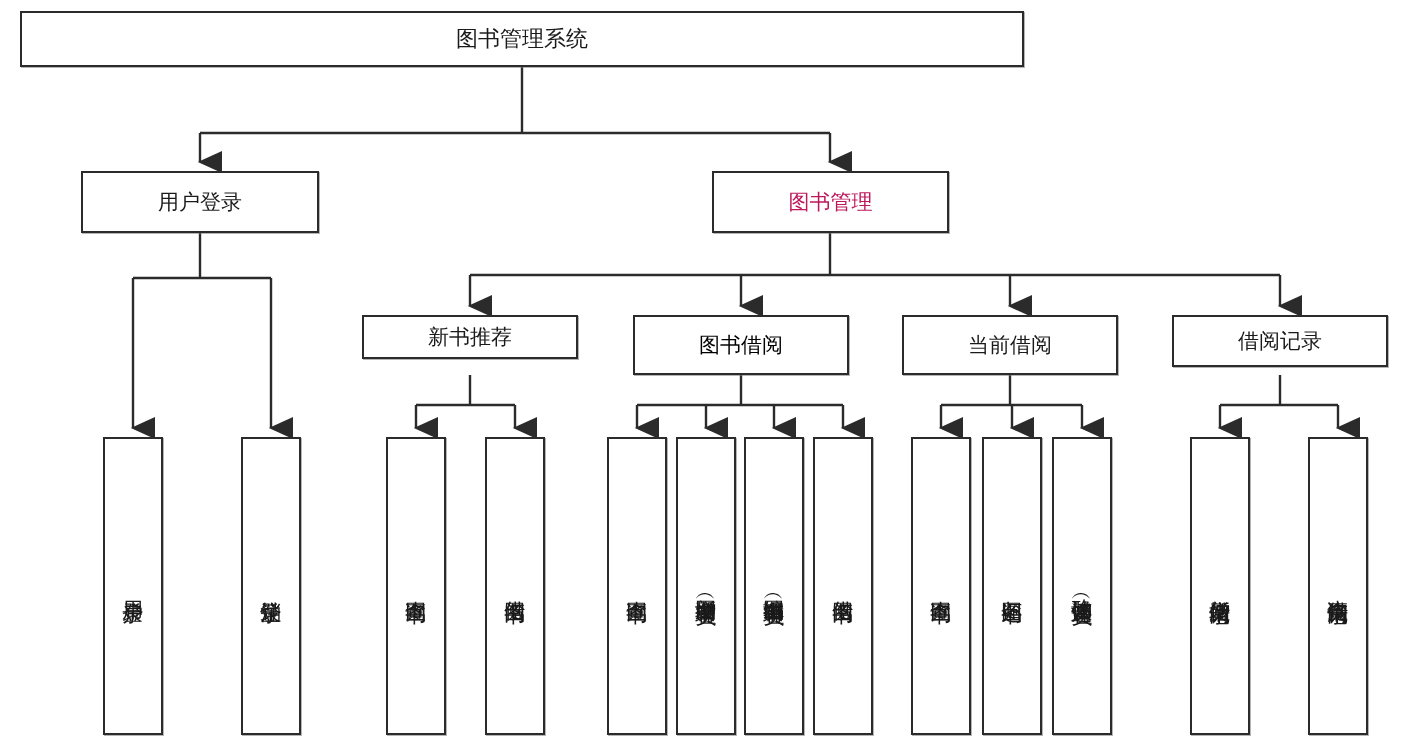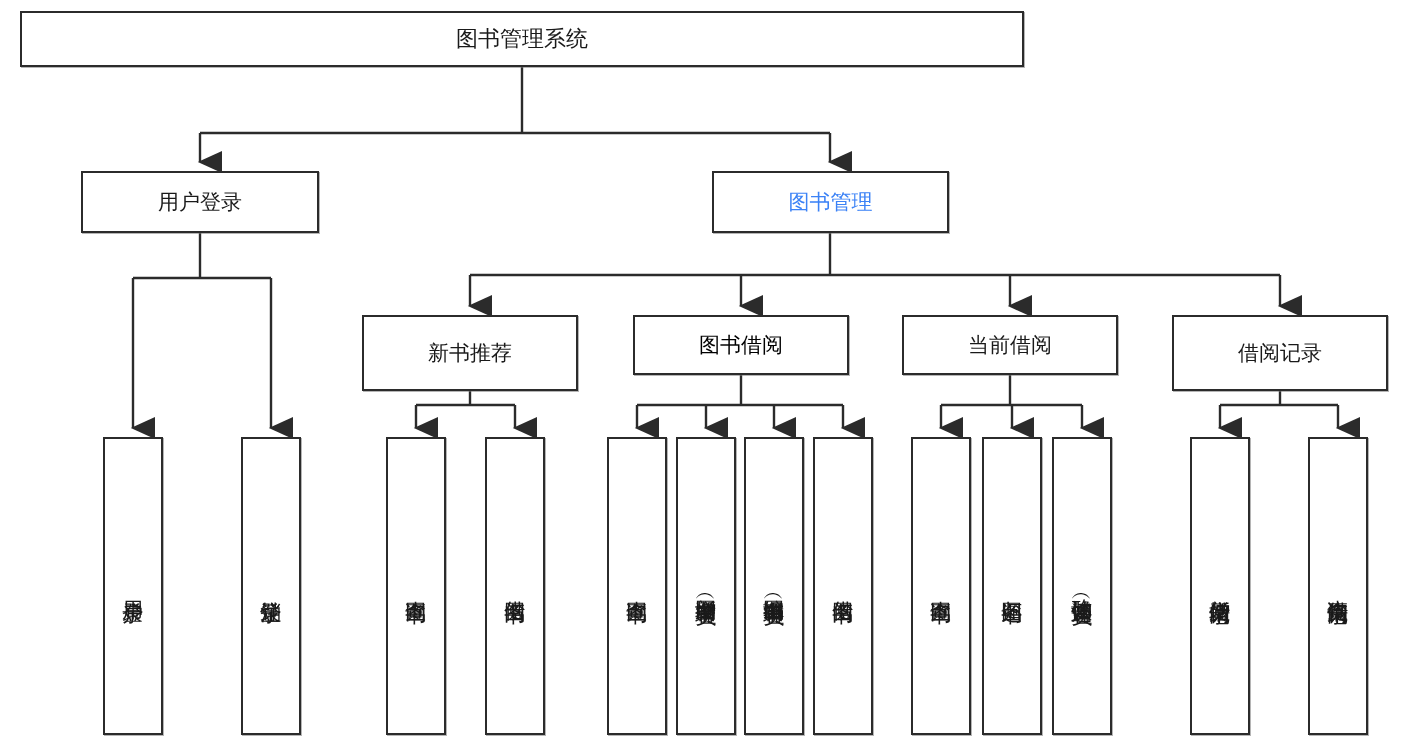--- a/index.html
+++ b/index.html
@@ -127,34 +127,34 @@
     </g>
   </svg>
 
   <div class="node root horiz" style="left: 20px; top: 11px; width: 1004px; height: 56px; border-color: rgb(43, 43, 43); color: rgb(26, 26, 26);">
     <span class="label">图书管理系统</span>
   </div>
 
   <div class="node horiz" style="left: 81px; top: 171px; width: 238px; height: 62px; border-color: rgb(43, 43, 43); color: rgb(26, 26, 26);">
     <span class="label">用户登录</span>
   </div>
-  <div class="node horiz" style="left: 712px; top: 171px; width: 237px; height: 62px; border-color: rgb(43, 43, 43); color: #3b82f6;">
+  <div class="node horiz" style="left: 712px; top: 171px; width: 237px; height: 62px; border-color: rgb(43, 43, 43); color: #be185d;">
     <span class="label">图书管理</span>
   </div>
 
-  <div class="node horiz" style="left: 362px; top: 315px; width: 216px; height: 76px; border-color: rgb(43, 43, 43); color: rgb(26, 26, 26);">
+  <div class="node horiz" style="left: 362px; top: 315px; width: 216px; height: 44px; border-color: rgb(43, 43, 43); color: rgb(26, 26, 26);">
     <span class="label">新书推荐</span>
   </div>
   <div class="node horiz" style="left: 633px; top: 315px; width: 216px; height: 60px; border-color: rgb(43, 43, 43); color: #000000;">
     <span class="label">图书借阅</span>
   </div>
   <div class="node horiz" style="left: 902px; top: 315px; width: 216px; height: 60px; border-color: rgb(43, 43, 43); color: rgb(26, 26, 26);">
     <span class="label">当前借阅</span>
   </div>
-  <div class="node horiz" style="left: 1172px; top: 315px; width: 216px; height: 76px; border-color: rgb(43, 43, 43); color: rgb(26, 26, 26);">
+  <div class="node horiz" style="left: 1172px; top: 315px; width: 216px; height: 52px; border-color: rgb(43, 43, 43); color: rgb(26, 26, 26);">
     <span class="label">借阅记录</span>
   </div>
 
   <div class="node vert" style="left: 103px; top: 437px; width: 60px; height: 298px; border-color: rgb(43, 43, 43); color: rgb(26, 26, 26);">
     <span class="label">用户登录</span>
   </div>
   <div class="node vert" style="left: 241px; top: 437px; width: 60px; height: 298px; border-color: rgb(43, 43, 43); color: rgb(26, 26, 26);">
     <span class="label">注销登录</span>
   </div>
   <div class="node vert" style="left: 386px; top: 437px; width: 60px; height: 298px; border-color: rgb(43, 43, 43); color: rgb(26, 26, 26);">

